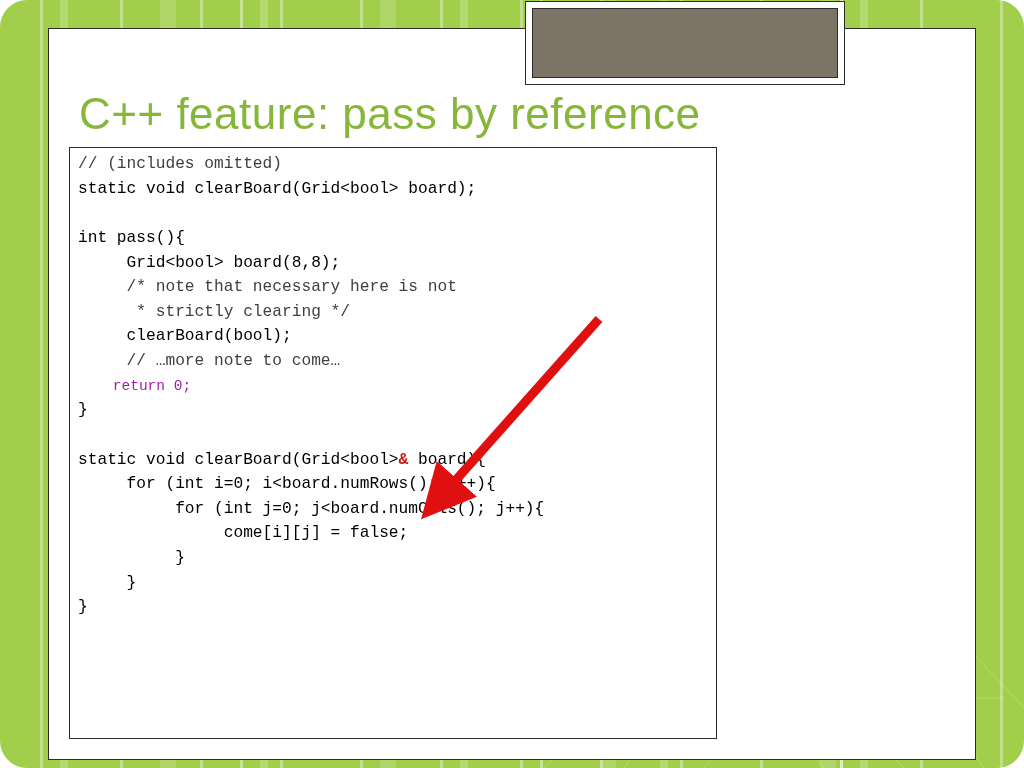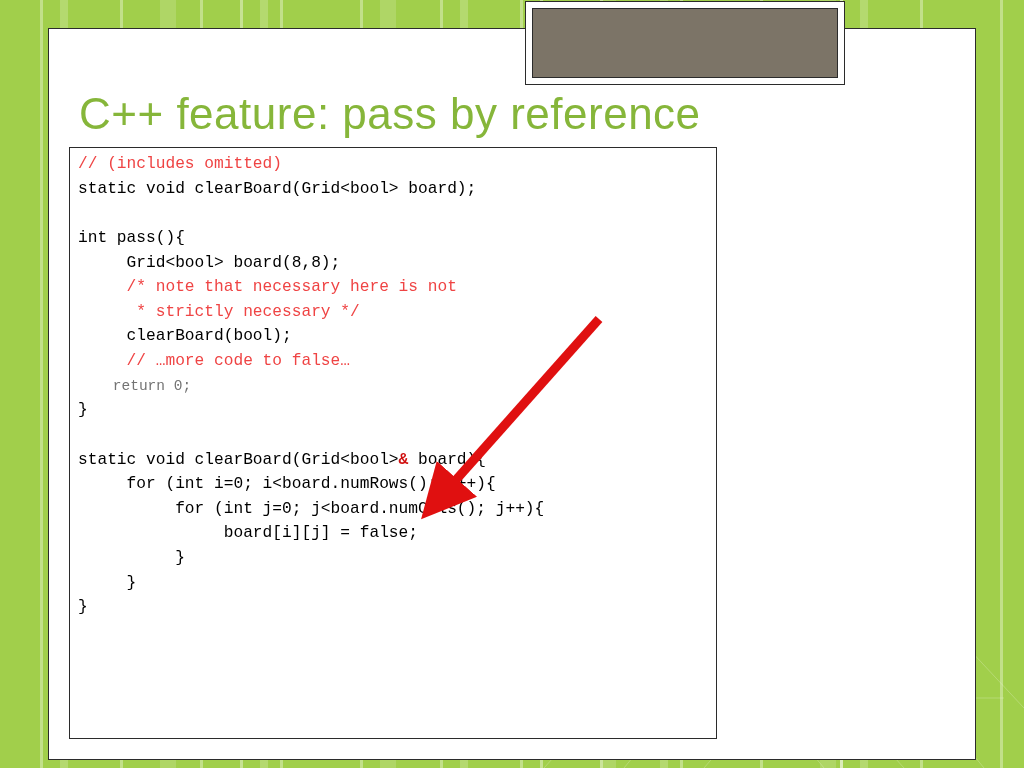--- a/index.html
+++ b/index.html
@@ -8,20 +8,21 @@
     width: 1024px;
     height: 768px;
     overflow: hidden;
     font-family: "Segoe UI", "Helvetica Neue", Arial, sans-serif;
   }
   .stage {
     position: relative;
     width: 1024px;
     height: 768px;
     background: #a1cf4b;
+    border-radius: 27px;
   }
 
   
   .bg-stripes {
     position: absolute;
     inset: 0;
     background:
       linear-gradient(90deg, rgba(255,255,255,0.35) 0 3px, transparent 3px 100%) 40px 0 / 80px 100% repeat-x,
       linear-gradient(90deg, transparent 0 60px, rgba(255,255,255,0.20) 60px 68px, transparent 68px 100%) 200px 0 / 200px 100% repeat-x,
       linear-gradient(90deg, rgba(255,255,255,0.15) 0 16px, transparent 16px 100%) 600px 0 / 220px 100% repeat-x,
@@ -95,22 +96,22 @@
     padding: 4px 8px;
   }
 
   .code {
     font-family: Consolas, "Menlo", "Courier New", monospace;
     font-size: 16.2px;
     line-height: 1.52;
     color: #000;
     white-space: pre;
   }
-  .code .comment { color: #ef4444; }
-  .code .ret     { color: #737373; font-size: 14.5px; }
+  .code .comment { color: #404040; }
+  .code .ret     { color: #a21caf; font-size: 14.5px; }
   .code .amp     { color: #d01010; font-weight: bold; }
 
   
   .arrow {
     position: absolute;
     left: 360px;  
     top: 280px;
     width: 220px;
     height: 220px;
     pointer-events: none;
@@ -142,30 +143,30 @@
 
     <div class="title">C++ feature: pass by reference</div>
 
     <div class="code-box">
 <div class="code"><span class="comment">// (includes omitted)</span>
 <span>static void clearBoard(Grid&lt;bool&gt; board);</span>
 
 <span>int pass(){</span>
 <span>     Grid&lt;bool&gt; board(8,8);</span>
 <span class="comment">     /* note that necessary here is not</span>
-<span class="comment">      * strictly necessary */</span>
+<span class="comment">      * strictly clearing */</span>
 <span>     clearBoard(bool);</span>
-<span class="comment">     // …more code to false…</span>
+<span class="comment">     // …more note to come…</span>
 <span class="ret">    return 0;</span>
 <span>}</span>
 
 <span><span>static void clearBoard(Grid&lt;bool&gt;</span><span class="amp">&amp;</span><span> board){</span></span>
 <span>     for (int i=0; i&lt;board.numRows(); i++){</span>
 <span>          for (int j=0; j&lt;board.numCols(); j++){</span>
-<span>               board[i][j] = false;</span>
+<span>               come[i][j] = false;</span>
 <span>          }</span>
 <span>     }</span>
 <span>}</span></div>
     </div>
 
     <svg class="arrow" viewBox="0 0 220 220">
       <defs>
         <marker id="ah" markerWidth="10" markerHeight="10" refX="3" refY="3" orient="auto">
           <path d="M0,0 L6,3 L0,6 Z" fill="#e01010"></path>
         </marker>

